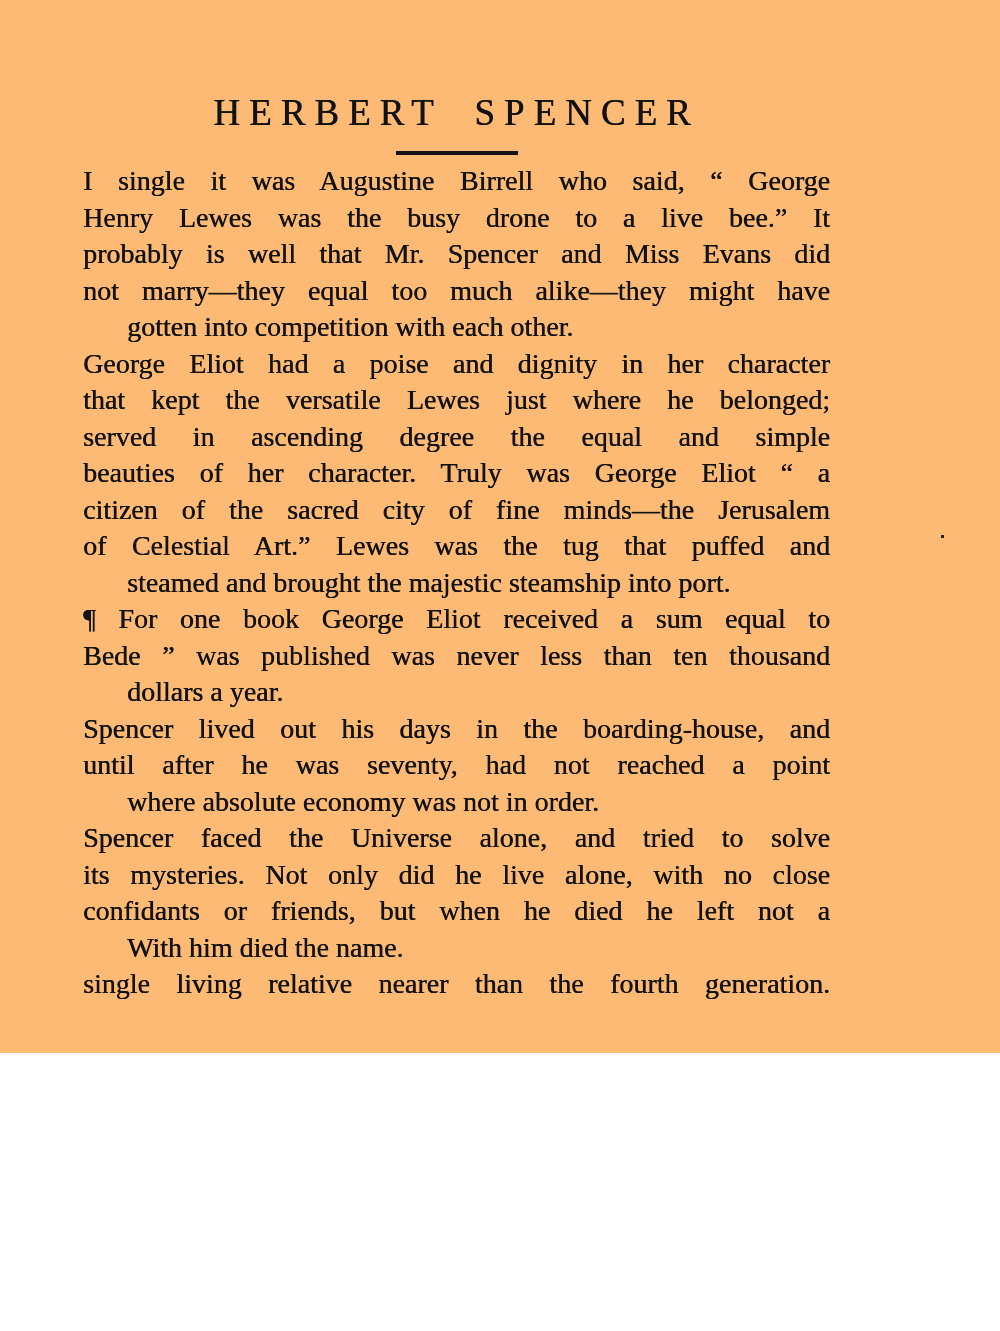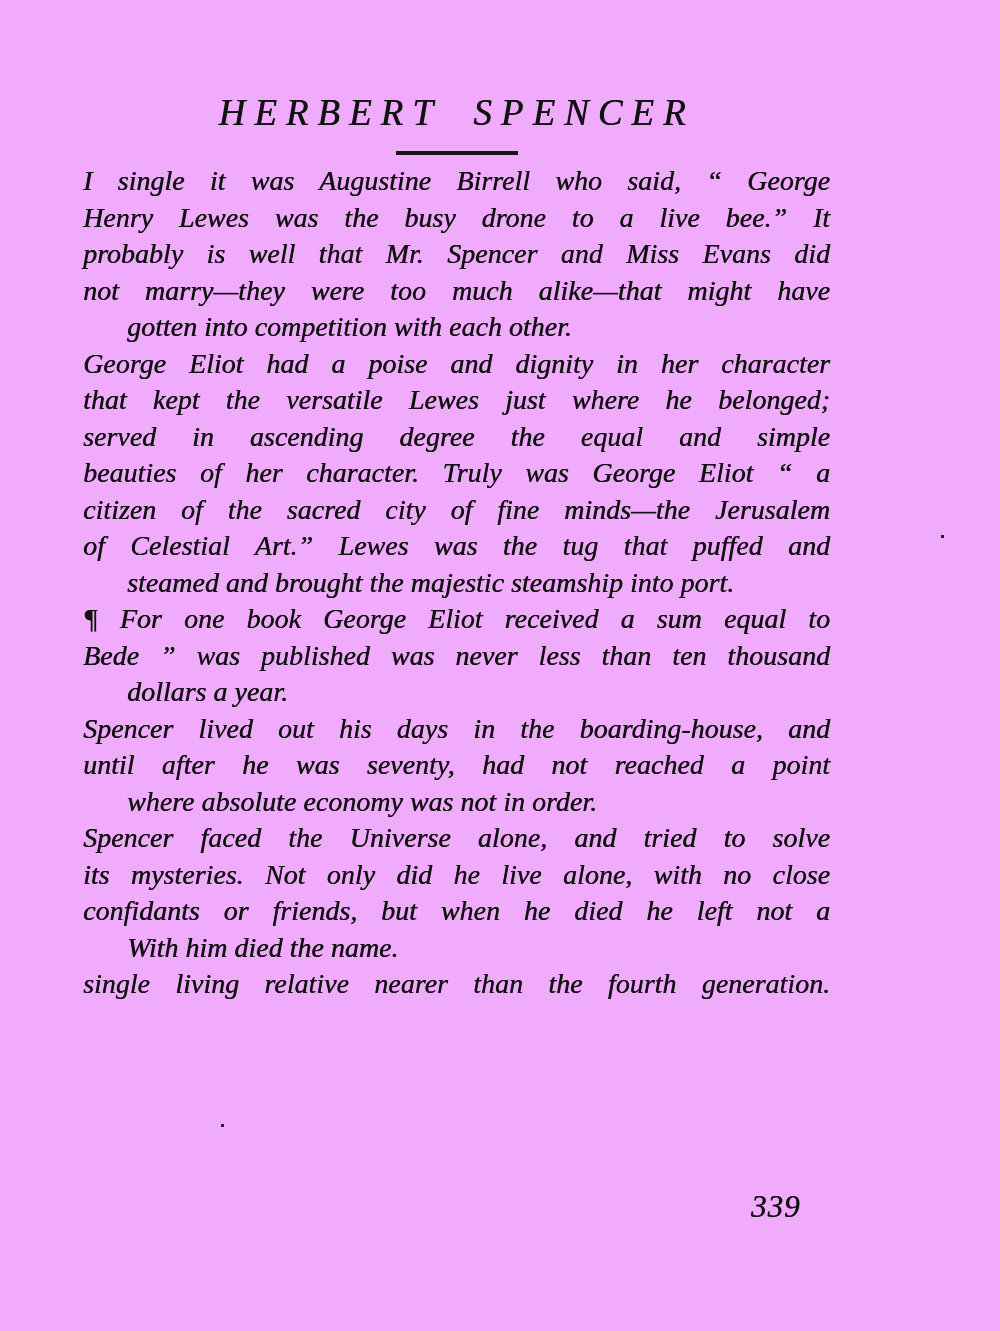--- a/index.html
+++ b/index.html
@@ -3,26 +3,25 @@
 <meta charset="utf-8">
 <style>
   html, body {
     margin: 0;
     padding: 0;
     background: #ffffff;
   }
   .page {
     position: relative;
     width: 1000px;
-    height: 1331px;
-    background: #f0abfc;
+    height: 1053px;
+    background: #fdba74;
     color: #121212;
     font-family: "Liberation Serif", "DejaVu Serif", serif;
     overflow: hidden;
-    font-style: italic;
   }
   .title {
     position: absolute;
     top: 94px;
     left: 83px;
     width: 747px;
     text-align: center;
     font-size: 37px;
     line-height: 1;
     letter-spacing: 9px;
@@ -85,21 +84,21 @@
 <div class="page">
   <div class="title">HERBERT SPENCER</div>
   <div class="title-rule">
     <span class="bar"></span>
   </div>
   <div class="body-text">
       <div class="paragraph">
         <div class="line">I single it was Augustine Birrell who said, “ George</div>
         <div class="line">Henry Lewes was the busy drone to a live bee.” It</div>
         <div class="line">probably is well that Mr. Spencer and Miss Evans did</div>
-        <div class="line">not marry—they were too much alike—that might have</div>
+        <div class="line">not marry—they equal too much alike—they might have</div>
         <div class="line last">gotten into competition with each other.</div>
       </div>
       <div class="paragraph">
         <div class="line">George Eliot had a poise and dignity in her character</div>
         <div class="line">that kept the versatile Lewes just where he belonged;</div>
         <div class="line">served in ascending degree the equal and simple</div>
         <div class="line">beauties of her character. Truly was George Eliot “ a</div>
         <div class="line">citizen of the sacred city of fine minds—the Jerusalem</div>
         <div class="line">of Celestial Art.” Lewes was the tug that puffed and</div>
         <div class="line last">steamed and brought the majestic steamship into port.</div>

